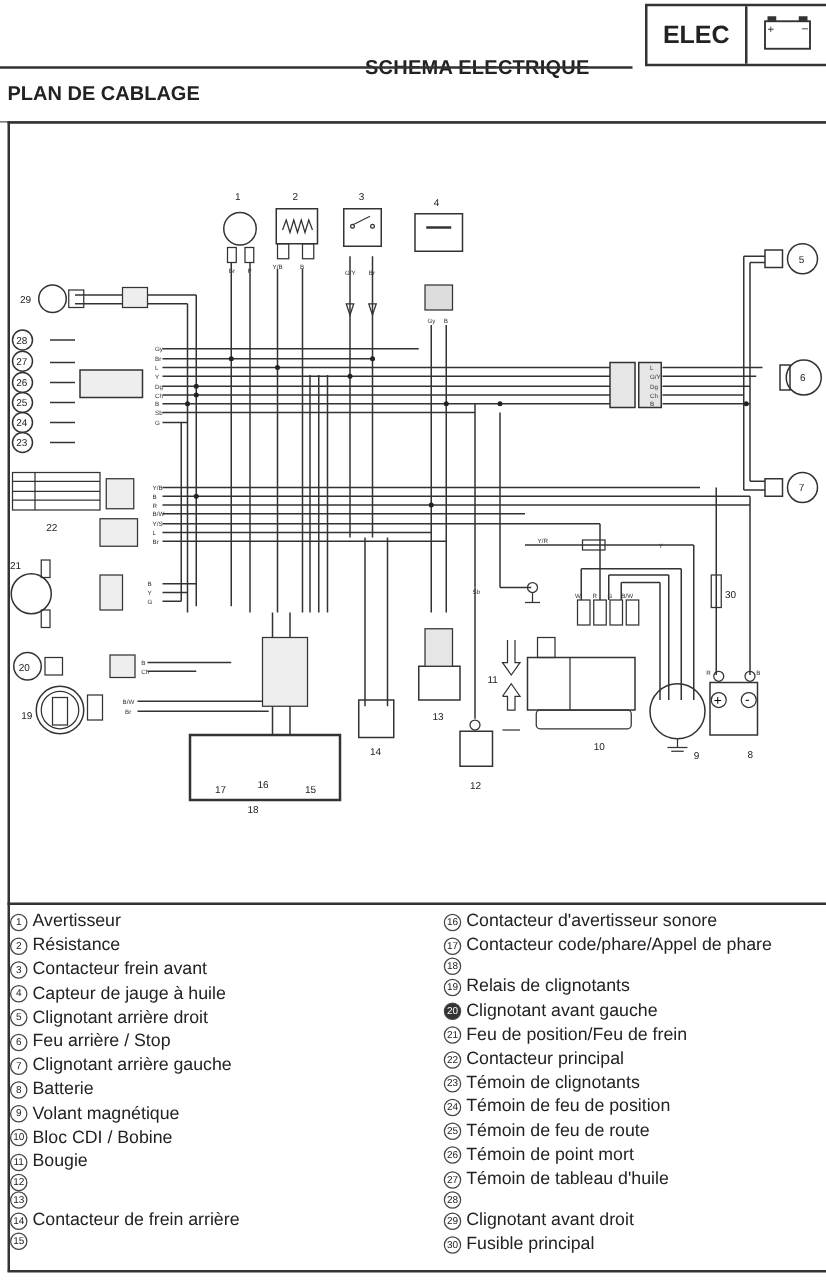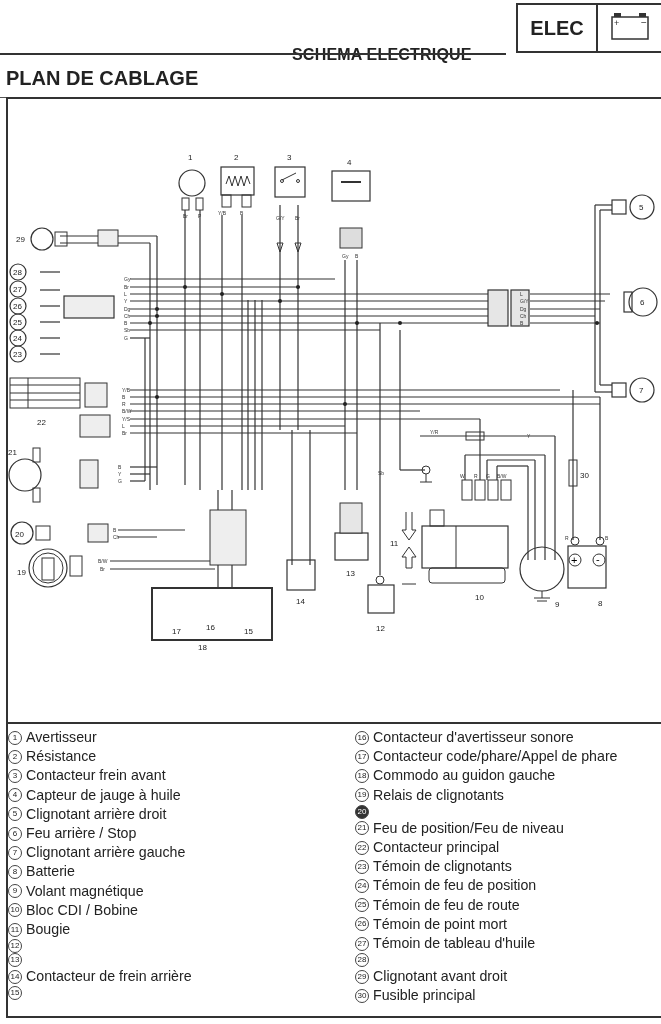--- a/index.html
+++ b/index.html
@@ -2,21 +2,21 @@
 <html><head>
 <meta charset="utf-8">
 <style>
   html,body{margin:0;padding:0;background:#fff;}
   body{width:661px;height:1024px;position:relative;overflow:hidden;font-family:"Liberation Sans",sans-serif;color:#222;}
   .hdr-title{position:absolute;left:292px;top:46px;font-weight:bold;font-size:16px;letter-spacing:0.2px;}
   .hdr-rule{position:absolute;left:0;top:53px;width:506px;height:2px;background:#333;}
   .elec-box{position:absolute;left:516px;top:3px;width:169px;height:50px;border:2px solid #333;box-sizing:border-box;display:flex;}
   .elec-box .lbl{width:78px;border-right:2px solid #333;display:flex;align-items:center;justify-content:center;font-weight:bold;font-size:20px;}
   .elec-box .bat{flex:1;position:relative;}
-  .section-title{position:absolute;left:6px;top:67px;font-weight:bold;font-size:20px;}
+  .section-title{position:absolute;left:6px;top:67px;font-weight:bold;font-size:16px;}
   .top-rule{position:absolute;left:0;top:97px;width:661px;height:1px;background:#555;}
   .frame{position:absolute;left:6px;top:97px;width:660px;height:920px;border-left:2px solid #333;border-top:2px solid #333;box-sizing:border-box;}
   .legend-rule{position:absolute;left:6px;top:722px;width:655px;height:2px;background:#333;}
   .legend-bottom{position:absolute;left:6px;top:1016px;width:655px;height:2px;background:#333;}
   svg#diagram{position:absolute;left:0;top:0;}
   .legend{position:absolute;top:728px;font-size:14.2px;line-height:19.2px;}
   .legend.col1{left:8px;}
   .legend.col2{left:355px;}
   .legend .item{white-space:nowrap;display:flex;align-items:center;}
   .legend .num{display:inline-flex;width:12px;height:12px;border:1px solid #444;border-radius:50%;font-size:8px;align-items:center;justify-content:center;margin-right:4px;line-height:1;}
@@ -453,32 +453,32 @@
   <div class="item">
       <span class="num">16</span>
       <span>Contacteur d'avertisseur sonore</span>
     </div>
   <div class="item">
       <span class="num">17</span>
       <span>Contacteur code/phare/Appel de phare</span>
     </div>
   <div class="item">
       <span class="num">18</span>
-      <span>Commodo au guidon gauche</span>
     </div>
   <div class="item">
       <span class="num">19</span>
       <span>Relais de clignotants</span>
     </div>
   <div class="item">
       <span class="num dark">20</span>
+      <span>Clignotant avant gauche</span>
     </div>
   <div class="item">
       <span class="num">21</span>
-      <span>Feu de position/Feu de niveau</span>
+      <span>Feu de position/Feu de frein</span>
     </div>
   <div class="item">
       <span class="num">22</span>
       <span>Contacteur principal</span>
     </div>
   <div class="item">
       <span class="num">23</span>
       <span>Témoin de clignotants</span>
     </div>
   <div class="item">

